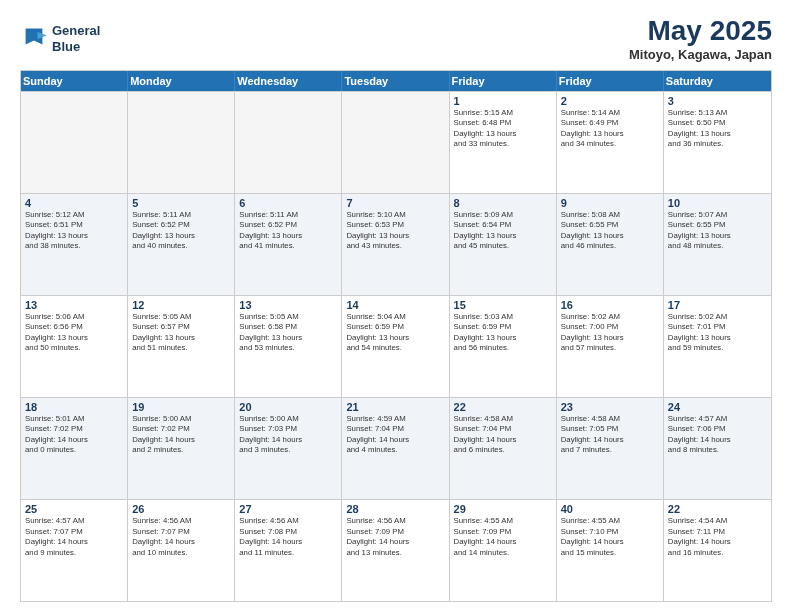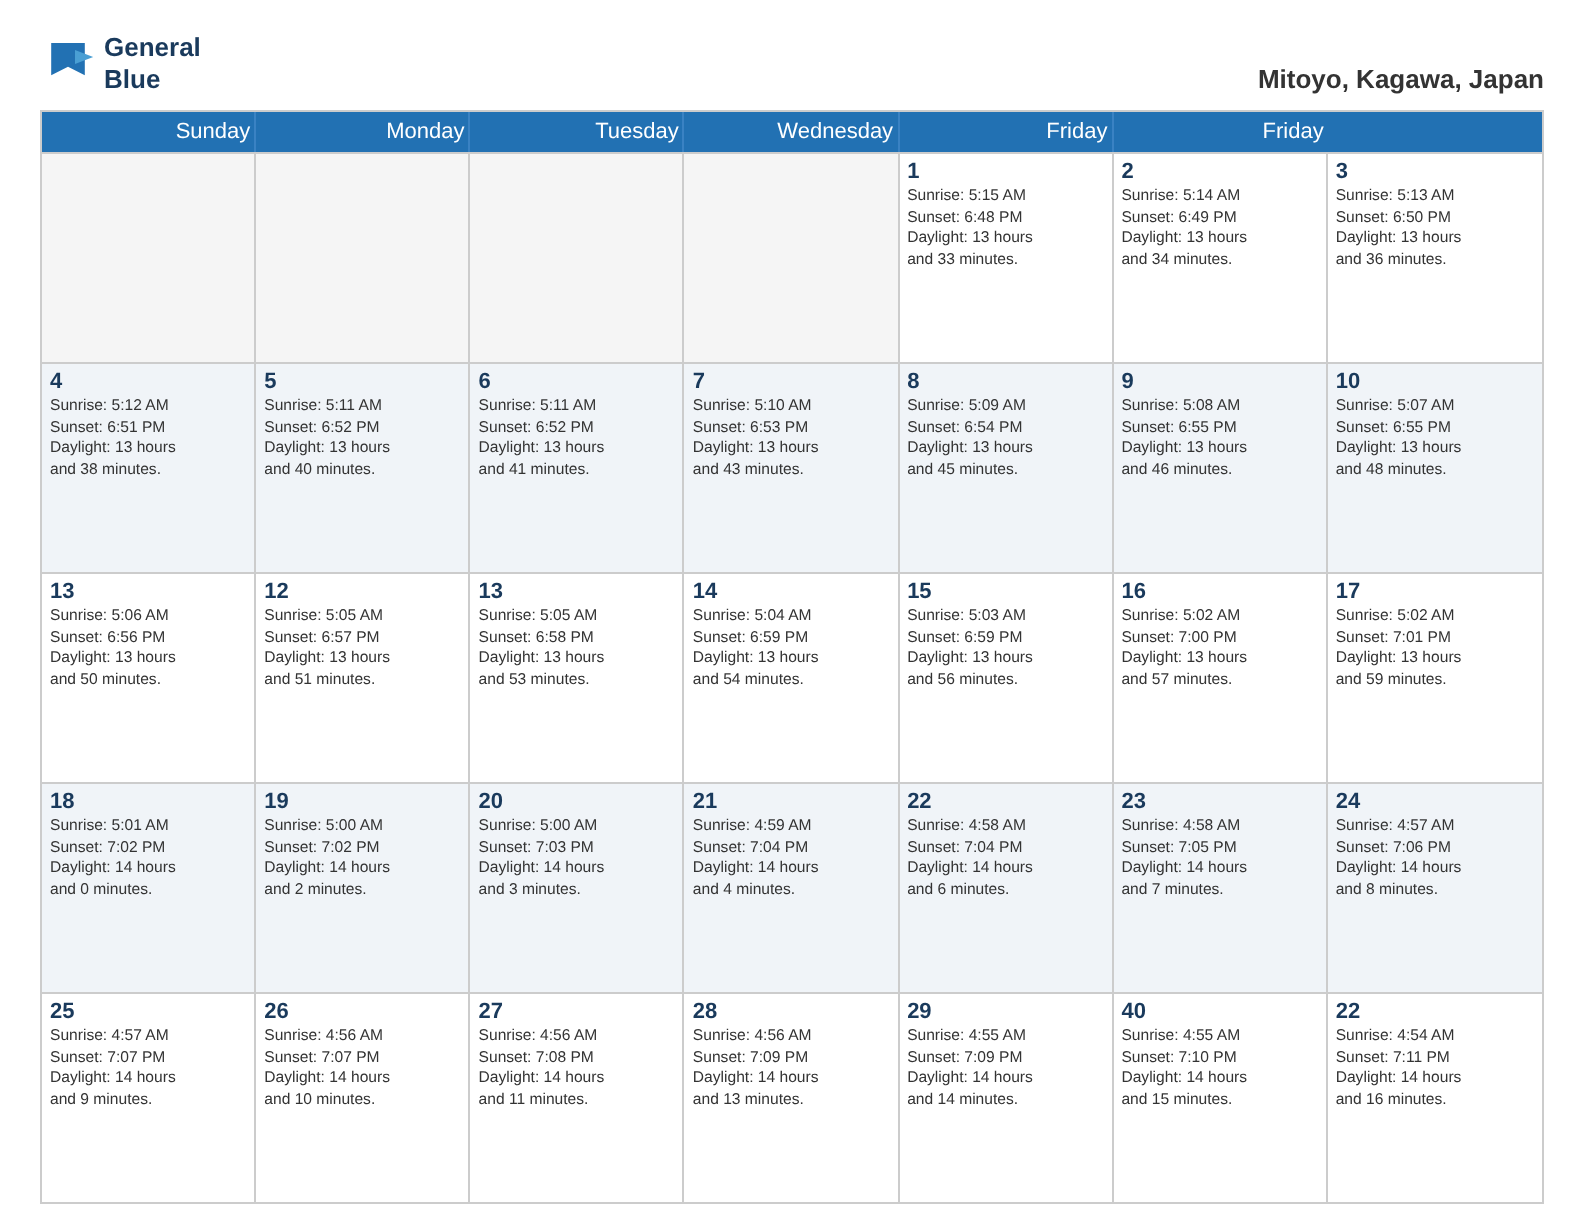--- a/index.html
+++ b/index.html
@@ -13,21 +13,21 @@
     .page {
       width: 792px;
       height: 612px;
       padding: 16px 20px 10px 20px;
       display: flex;
       flex-direction: column;
     }
     .header {
       display: flex;
       justify-content: space-between;
-      align-items: flex-end;
+      align-items: center;
       margin-bottom: 8px;
     }
     .logo {
       display: flex;
       align-items: center;
       gap: 4px;
     }
     .logo-text {
       font-size: 13px;
       font-weight: bold;
@@ -59,22 +59,22 @@
       border: 1px solid #ccc;
     }
     .cal-header-row {
       display: grid;
       grid-template-columns: repeat(7, 1fr);
       background: #2271b3;
     }
     .cal-header-cell {
       color: #fff;
       font-size: 11px;
-      font-weight: normal;
-      text-align: right;
+      font-weight: bold;
+      text-align: left;
       padding: 4px 2px;
       border-right: 1px solid #3a82c3;
     }
     .cal-header-cell:last-child { border-right: none; }
     .cal-body {
       flex: 1;
       display: flex;
       flex-direction: column;
     }
     .cal-row {
@@ -120,32 +120,34 @@
 
         <polygon points="8,5 32,5 32,28 20,22 8,28" fill="#2271b3"></polygon>
         <polygon points="25,10 38,15 25,20" fill="#4a9fd4"></polygon>
       </svg>
       <div class="logo-text">
         <div>General</div>
         <div>Blue</div>
       </div>
     </div>
     <div class="title-block">
+      <div class="month-title">May 2025</div>
       <div class="location">Mitoyo, Kagawa, Japan</div>
     </div>
   </div>
 
   <div class="calendar">
     <div class="cal-header-row">
     <div class="cal-header-cell">Sunday</div>
         <div class="cal-header-cell">Monday</div>
+        <div class="cal-header-cell">Wednesday</div>
         <div class="cal-header-cell">Tuesday</div>
-        <div class="cal-header-cell">Wednesday</div>
         <div class="cal-header-cell">Friday</div>
         <div class="cal-header-cell">Friday</div>
+        <div class="cal-header-cell">Saturday</div>
       </div>
     <div class="cal-body">
     <div class="cal-row">
           <div class="cal-cell empty"></div>
           <div class="cal-cell empty"></div>
           <div class="cal-cell empty"></div>
           <div class="cal-cell empty"></div>
           <div class="cal-cell">
             <span class="day-num">1</span>
             <div class="cell-info">Sunrise: 5:15 AM<br>Sunset: 6:48 PM<br>Daylight: 13 hours<br>and 33 minutes.</div>

